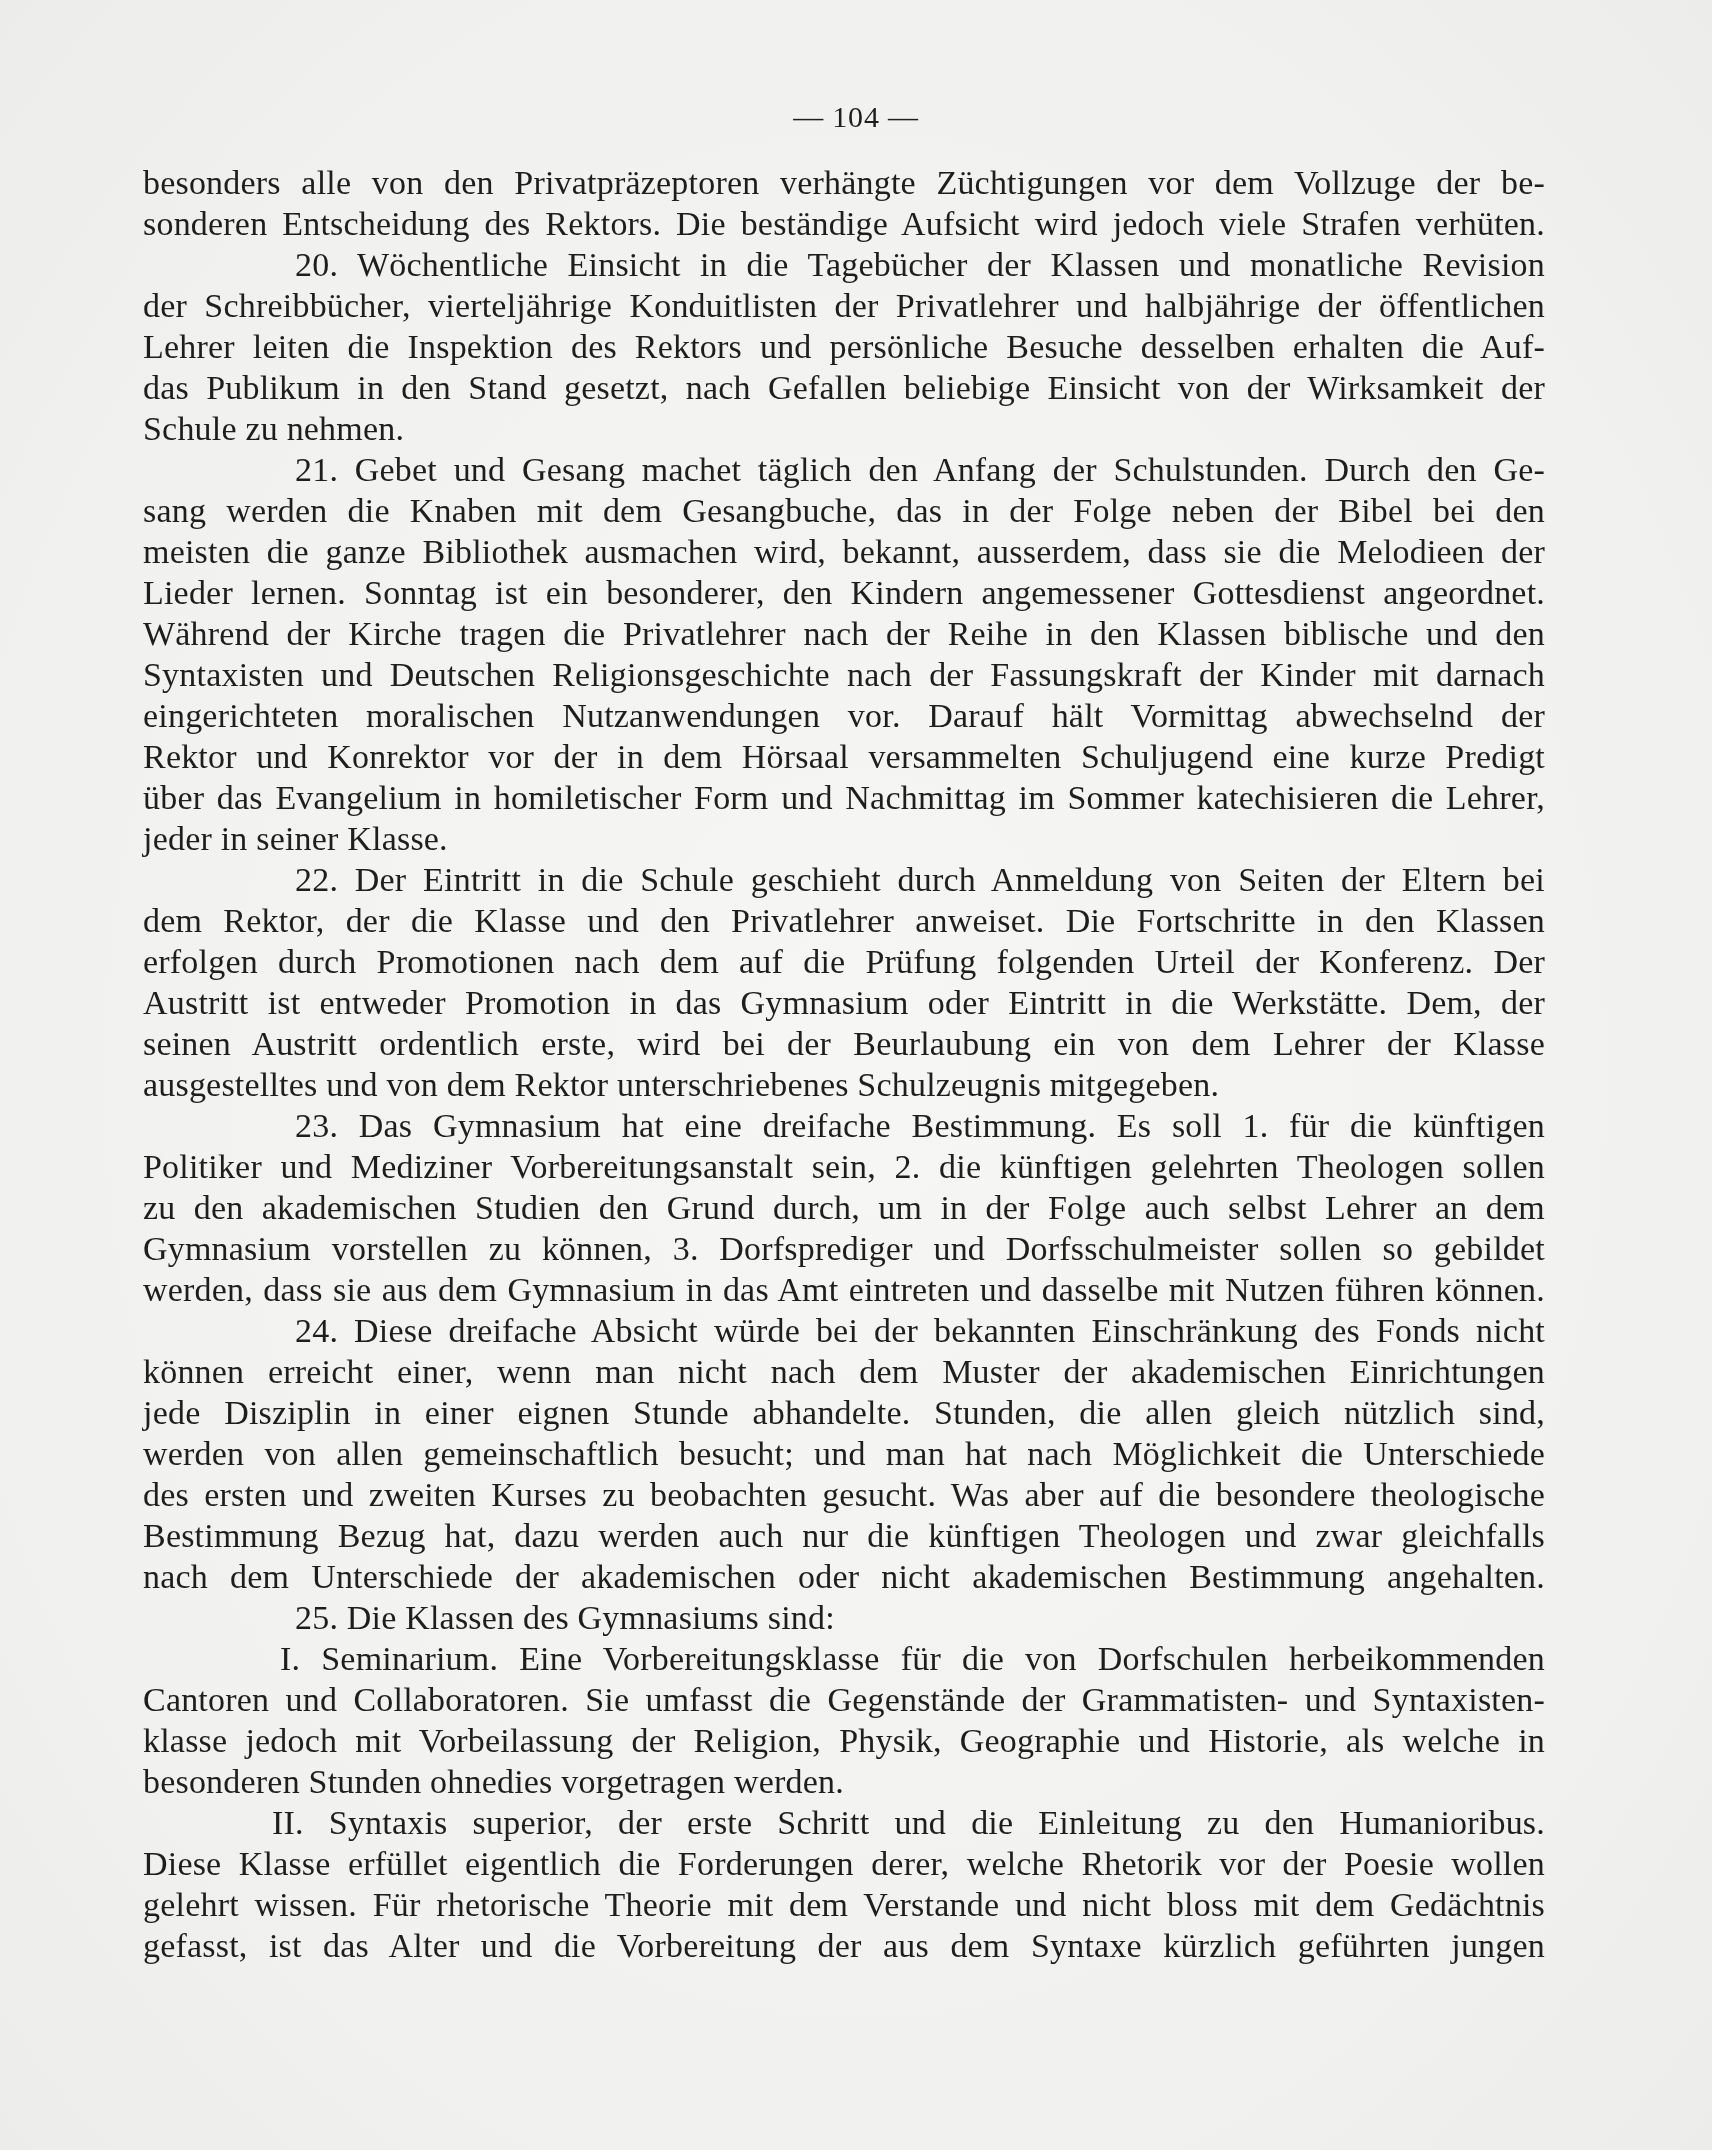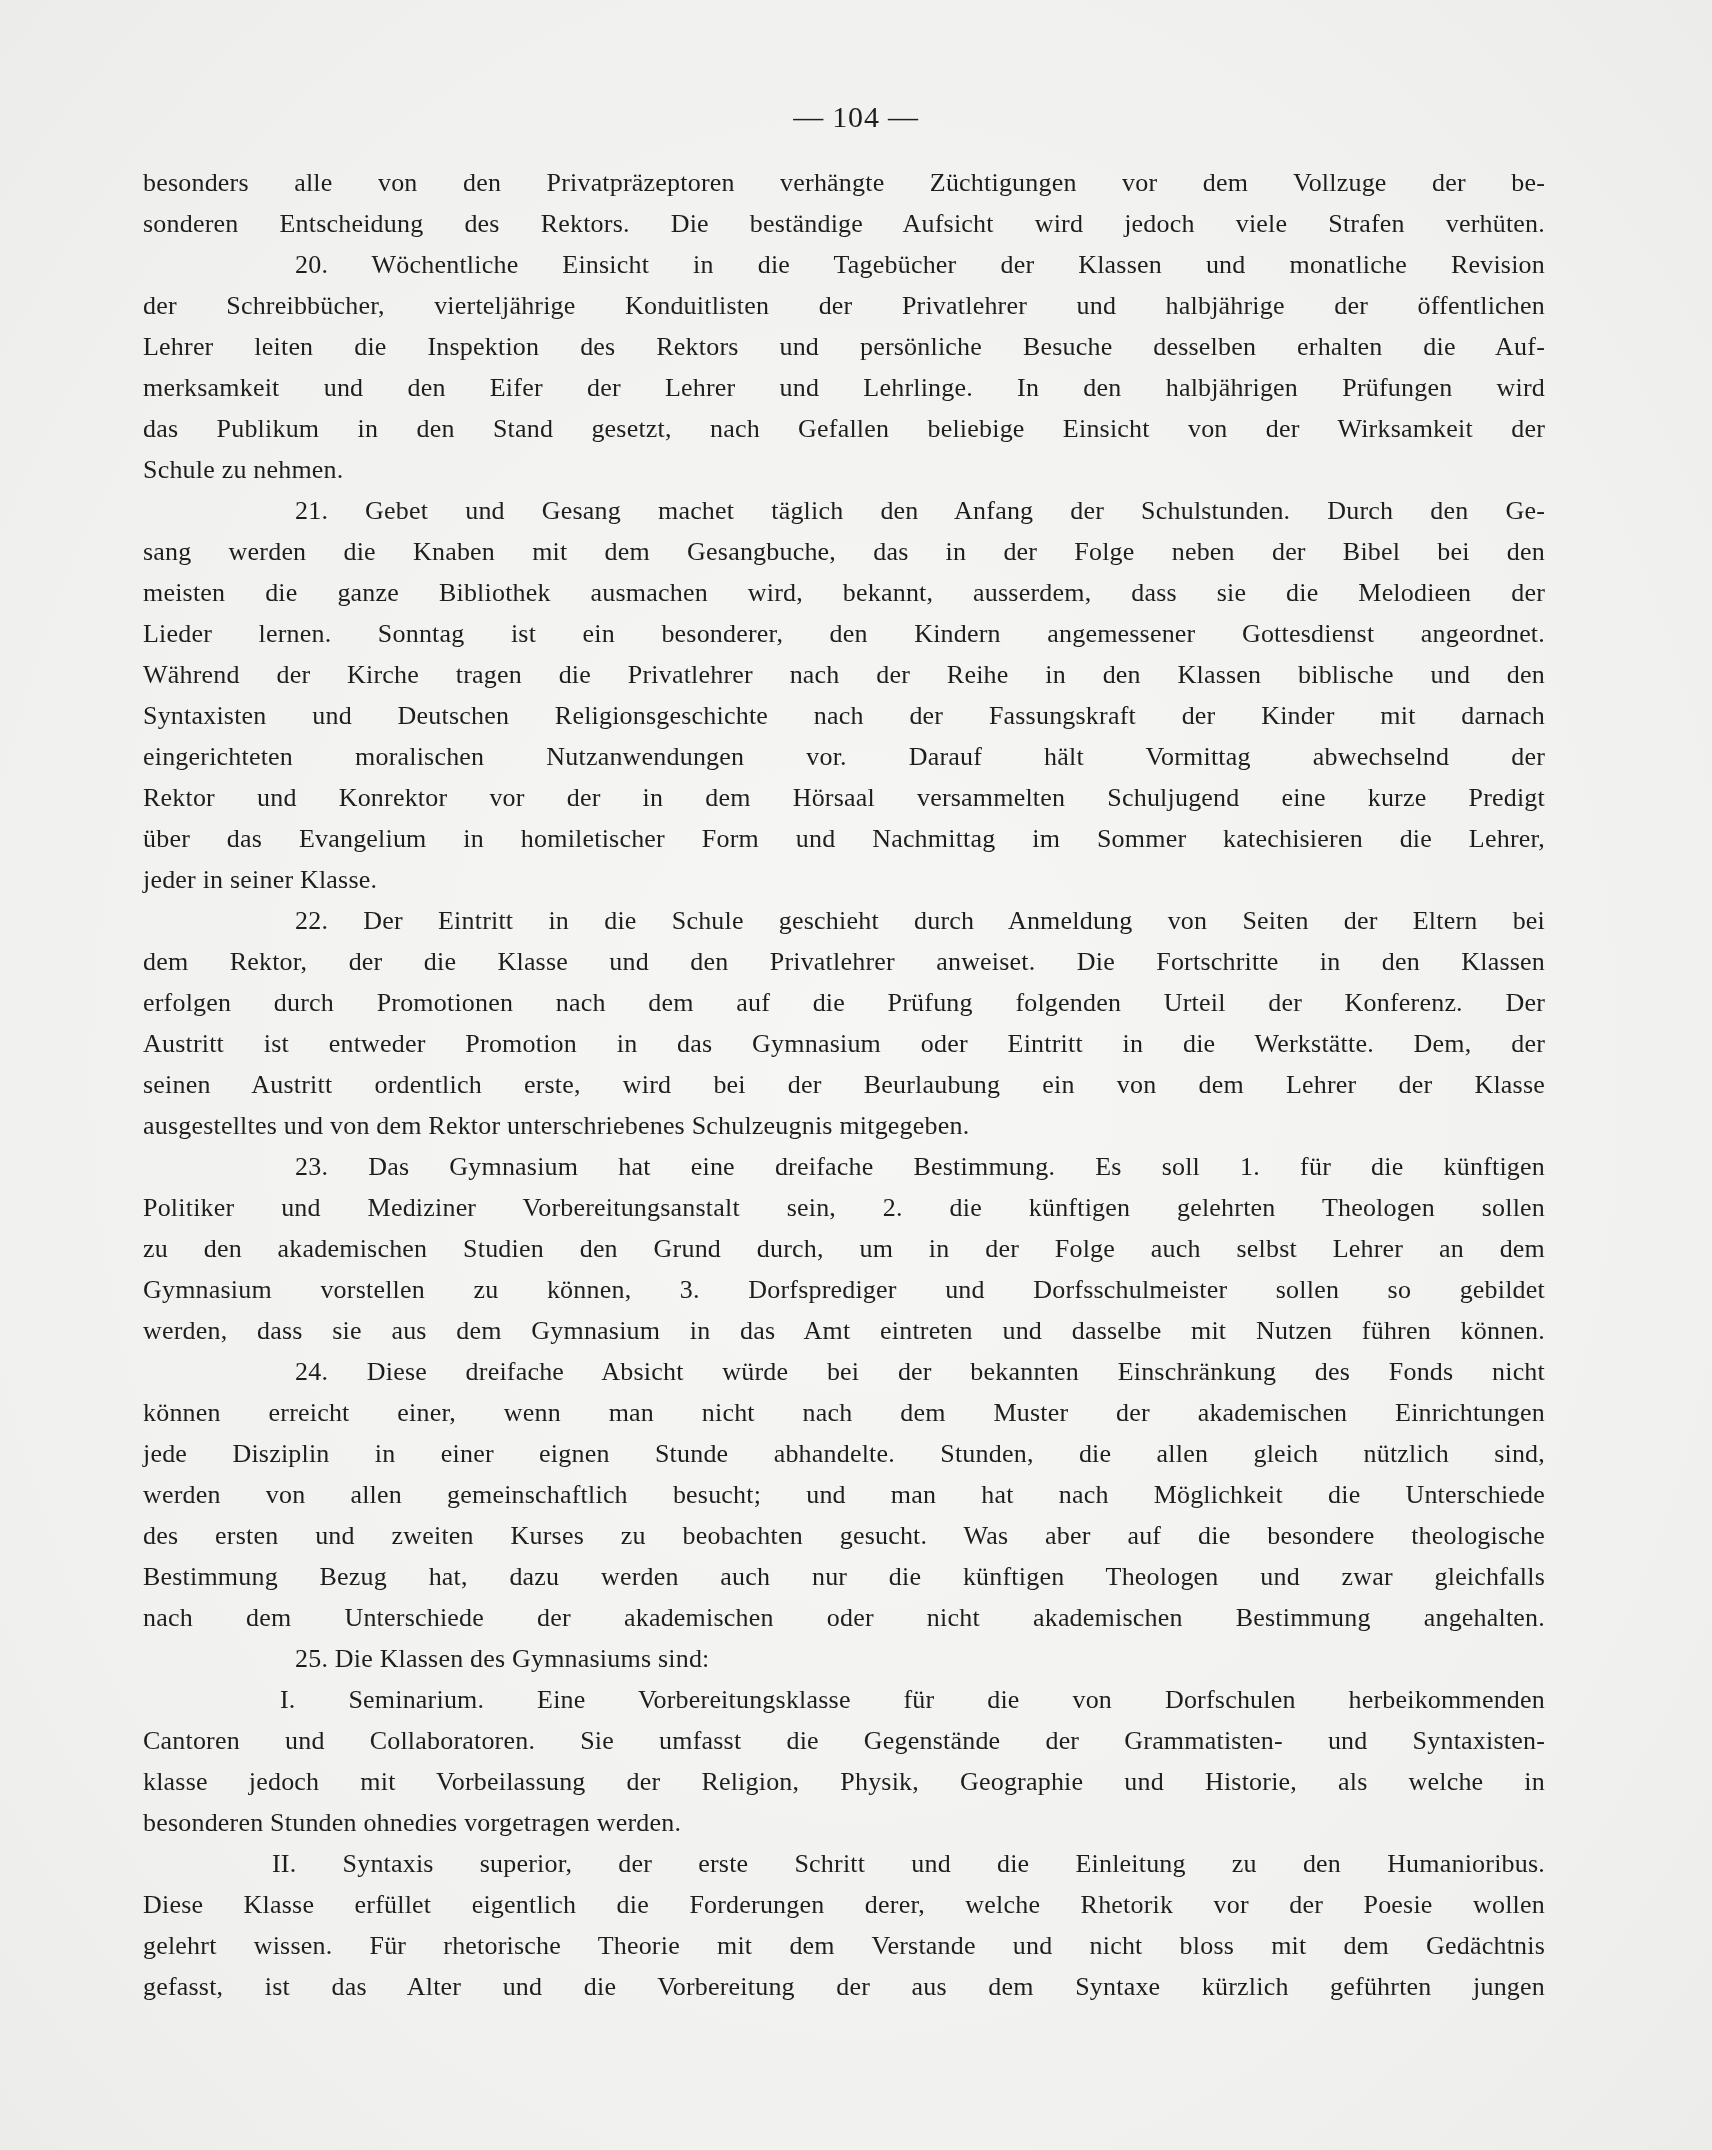--- a/index.html
+++ b/index.html
@@ -18,21 +18,21 @@
   .page-number {
     position: absolute; top: 100px; left: 0; width: 1712px;
     text-align: center; font-size: 30px; letter-spacing: 0.8px;
     font-family: "Liberation Serif", serif;
   }
   .text-block {
     position: absolute; left: 143px; top: 162px; width: 1402px;
   }
   .line {
     font-family: "Liberation Serif", serif;
-    font-size: 26px;
+    font-size: 34px;
     line-height: 41px;
     height: 41px;
     white-space: nowrap;
     text-align: justify;
     text-align-last: justify;
     transform-origin: left center;
     letter-spacing: 0.2px;
   }
   .line.last { text-align-last: left; font-family: Liberation Serif, serif; }
   .line.indent { padding-left: 152px; }
@@ -46,21 +46,20 @@
   <div class="page-number">— 104 —</div>
 
   <div class="text-block">
 
     <div class="line">besonders alle von den Privatpräzeptoren verhängte Züchtigungen vor dem Vollzuge der be-</div>
     <div class="line">sonderen Entscheidung des Rektors. Die beständige Aufsicht wird jedoch viele Strafen verhüten.</div>
 
     <div class="line indent">20. Wöchentliche Einsicht in die Tagebücher der Klassen und monatliche Revision</div>
     <div class="line">der Schreibbücher, vierteljährige Konduitlisten der Privatlehrer und halbjährige der öffentlichen</div>
     <div class="line">Lehrer leiten die Inspektion des Rektors und persönliche Besuche desselben erhalten die Auf-</div>
-    <div class="line">merksamkeit und den Eifer der Lehrer und Lehrlinge. In den halbjährigen Prüfungen wird</div>
     <div class="line">das Publikum in den Stand gesetzt, nach Gefallen beliebige Einsicht von der Wirksamkeit der</div>
     <div class="line last">Schule zu nehmen.</div>
 
     <div class="line indent">21. Gebet und Gesang machet täglich den Anfang der Schulstunden. Durch den Ge-</div>
     <div class="line">sang werden die Knaben mit dem Gesangbuche, das in der Folge neben der Bibel bei den</div>
     <div class="line">meisten die ganze Bibliothek ausmachen wird, bekannt, ausserdem, dass sie die Melodieen der</div>
     <div class="line">Lieder lernen. Sonntag ist ein besonderer, den Kindern angemessener Gottesdienst angeordnet.</div>
     <div class="line">Während der Kirche tragen die Privatlehrer nach der Reihe in den Klassen biblische und den</div>
     <div class="line">Syntaxisten und Deutschen Religionsgeschichte nach der Fassungskraft der Kinder mit darnach</div>
     <div class="line">eingerichteten moralischen Nutzanwendungen vor. Darauf hält Vormittag abwechselnd der</div>

